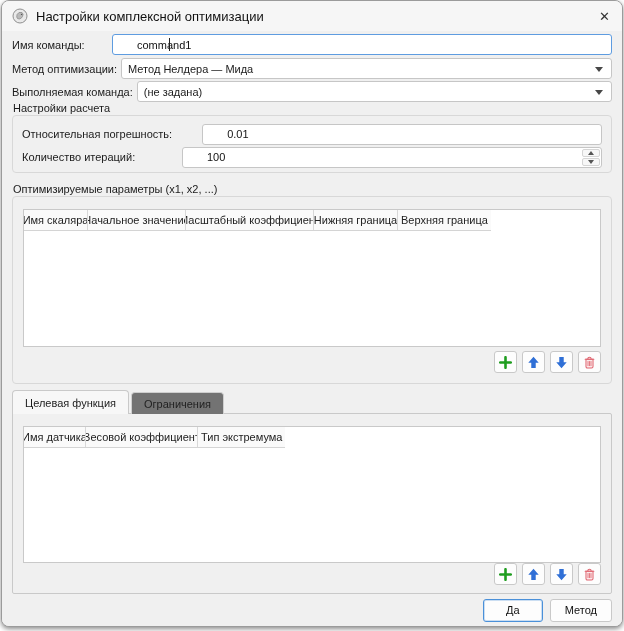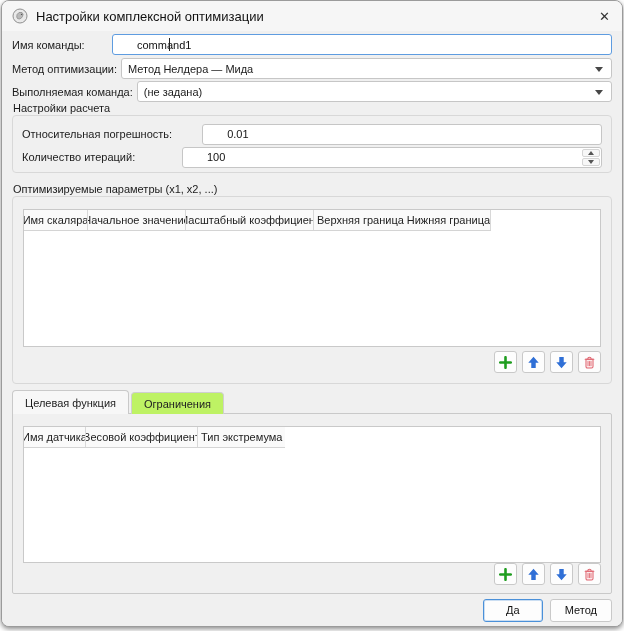--- a/index.html
+++ b/index.html
@@ -80,21 +80,21 @@
   #tb-objective { bottom: 8px; }
   .tbtn { width: 23px; height: 22px; background: #fdfdfd; border: 1px solid #c9c9c9; border-radius: 3px;
     display: flex; align-items: center; justify-content: center; padding: 0; }
 
   
   .tabs { position: absolute; left: 10px; top: 389px; height: 24px; display: flex;
     align-items: flex-end; gap: 2px; z-index: 2; }
   .tab { display: flex; align-items: center; padding: 0 12px; white-space: nowrap; }
   .tab.active { height: 24px; background: #f7f7f7; border: 1px solid #c9c9c9; border-bottom: none;
     border-radius: 4px 4px 0 0; }
-  .tab.inactive { height: 22px; background: #bef264; border: 1px solid #cfcfcf; border-bottom: none;
+  .tab.inactive { height: 22px; background: #737373; border: 1px solid #cfcfcf; border-bottom: none;
     border-radius: 4px 4px 0 0; color: #222; margin-top: 10px; }
   .tabpane { position: absolute; left: 10px; right: 10px; top: 412px; height: 181px;
     border: 1px solid #c9c9c9; border-radius: 0 2px 2px 2px; background: #f0f0f0; z-index: 1; }
 
   
   .footer { position: absolute; left: 0; right: 0; top: 593px; height: 32px; background: #f0f0f0;
     display: flex; align-items: center; justify-content: flex-end; gap: 7px; padding: 0 10px; }
   .btn { height: 23px; min-width: 58px; background: #fdfdfd; border: 1px solid #c9c9c9; border-radius: 3px;
     font: inherit; padding: 0 14px; display: flex; align-items: center; justify-content: center; color: #111; }
   .btn.default { min-width: 60px; border-color: #4a90d9; box-shadow: inset 0 0 0 1px rgba(74,144,217,.28); }
@@ -158,22 +158,22 @@
     </div>
   </div>
 
   <div class="grouplabel" id="g2label">Оптимизируемые параметры (x1, x2, ...)</div>
   <div class="groupbox" id="g2box">
     <div class="tblwrap" id="tbl-params">
       <div class="thead">
         <div class="th" style="width:64px">Имя скаляра</div>
         <div class="th" style="width:98px">Начальное значение</div>
         <div class="th" style="width:128px">Масштабный коэффициент</div>
+        <div class="th" style="width:84px">Нижняя граница</div>
         <div class="th last">Верхняя граница</div>
-        <div class="th" style="width:84px">Нижняя граница</div>
       </div>
       <div class="tbody"></div>
     </div>
     <div class="toolbar" id="tb-params">
       <button class="tbtn">
         <svg width="13" height="13" viewBox="0 0 13 13">
           <path d="M6.5 1.2 V11.8 M1.2 6.5 H11.8" stroke="#1f9d1f" stroke-width="2.6" stroke-linecap="round" fill="none"></path>
         </svg>
       </button>
       <button class="tbtn">

